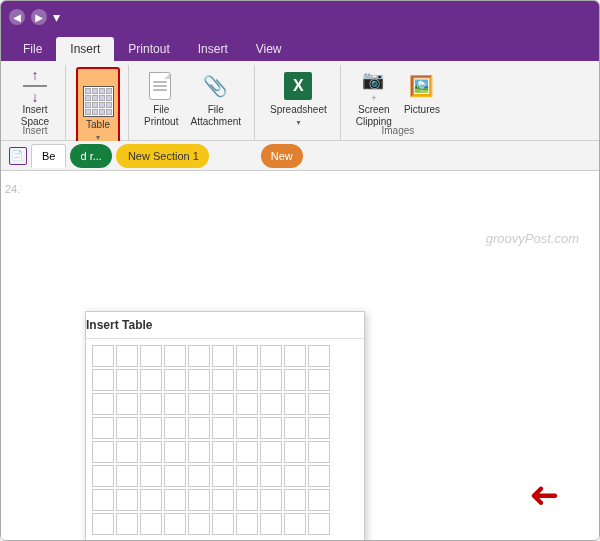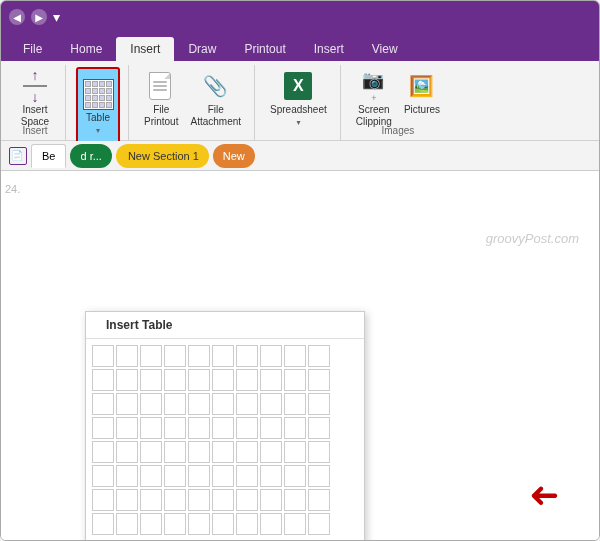--- a/index.html
+++ b/index.html
@@ -102,23 +102,23 @@
       padding: 3px 5px;
       cursor: pointer;
       border-radius: 3px;
       min-width: 44px;
       gap: 2px;
       font-size: 11px;
       color: #333;
       position: relative;
     }
     .ribbon-btn.selected {
-      background: #7dd3fc;
+      background: #fdba74;
       border: 2px solid #c00000;
-      padding: 9px 3px;
+      padding: 16px 3px;
     }
     .ribbon-btn .icon-area {
       width: 32px; height: 32px;
       display: flex; align-items: center; justify-content: center;
       font-size: 22px;
     }
     .ribbon-btn .btn-label {
       font-size: 10px;
       text-align: center;
       line-height: 1.2;
@@ -240,21 +240,21 @@
       white-space: nowrap;
       text-align: center;
     }
     .tab-item.active {
       background: white;
       border: 1px solid #ccc;
       border-bottom: 1px solid white;
     }
     .tab-item.purple { background: #15803d; color: white; border-radius: 12px; }
     .tab-item.yellow { background: #f5c518; color: #333; border-radius: 12px; padding-left: 12px; }
-    .tab-item.orange { background: #e08030; color: white; border-radius: 12px; }
+    .tab-item.orange { background: #e08030; color: white; border-radius: 12px; margin-left: 48px; }
 
     
     .page-content {
       padding: 12px 20px;
       flex: 1;
       position: relative;
       background: white;
     }
     .line-num {
       position: absolute;
@@ -277,21 +277,21 @@
       top: 140px;
       left: 84px;
       background: white;
       border: 1px solid #ccc;
       box-shadow: 2px 2px 8px rgba(0,0,0,0.2);
       z-index: 100;
       width: 280px;
       padding-bottom: 4px;
     }
     .dropdown-header {
-      padding: 6px 20px;
+      padding: 6px 0;
       font-size: 12px;
       color: #333;
       font-weight: 600;
       border-bottom: 1px solid #e0e0e0;
     }
     .grid-table {
       padding: 6px;
       display: grid;
       grid-template-columns: repeat(10, 22px);
       grid-template-rows: repeat(8, 22px);
@@ -324,23 +324,21 @@
   <div class="title-bar-btn">
     <span>▶</span>
   </div>
   <div class="title-bar-quick">
     <span>▾</span>
   </div>
 </div>
 
 <div class="ribbon-tabs">
   <div class="ribbon-tab">File</div>
-  <div class="ribbon-tab">Home</div>
   <div class="ribbon-tab active">Insert</div>
-  <div class="ribbon-tab">Draw</div>
   <div class="ribbon-tab">Printout</div>
   <div class="ribbon-tab">Insert</div>
   <div class="ribbon-tab">View</div>
 </div>
 
 <div class="ribbon">
 
   <div class="ribbon-group">
     <div class="ribbon-buttons">
       <div class="ribbon-btn">

